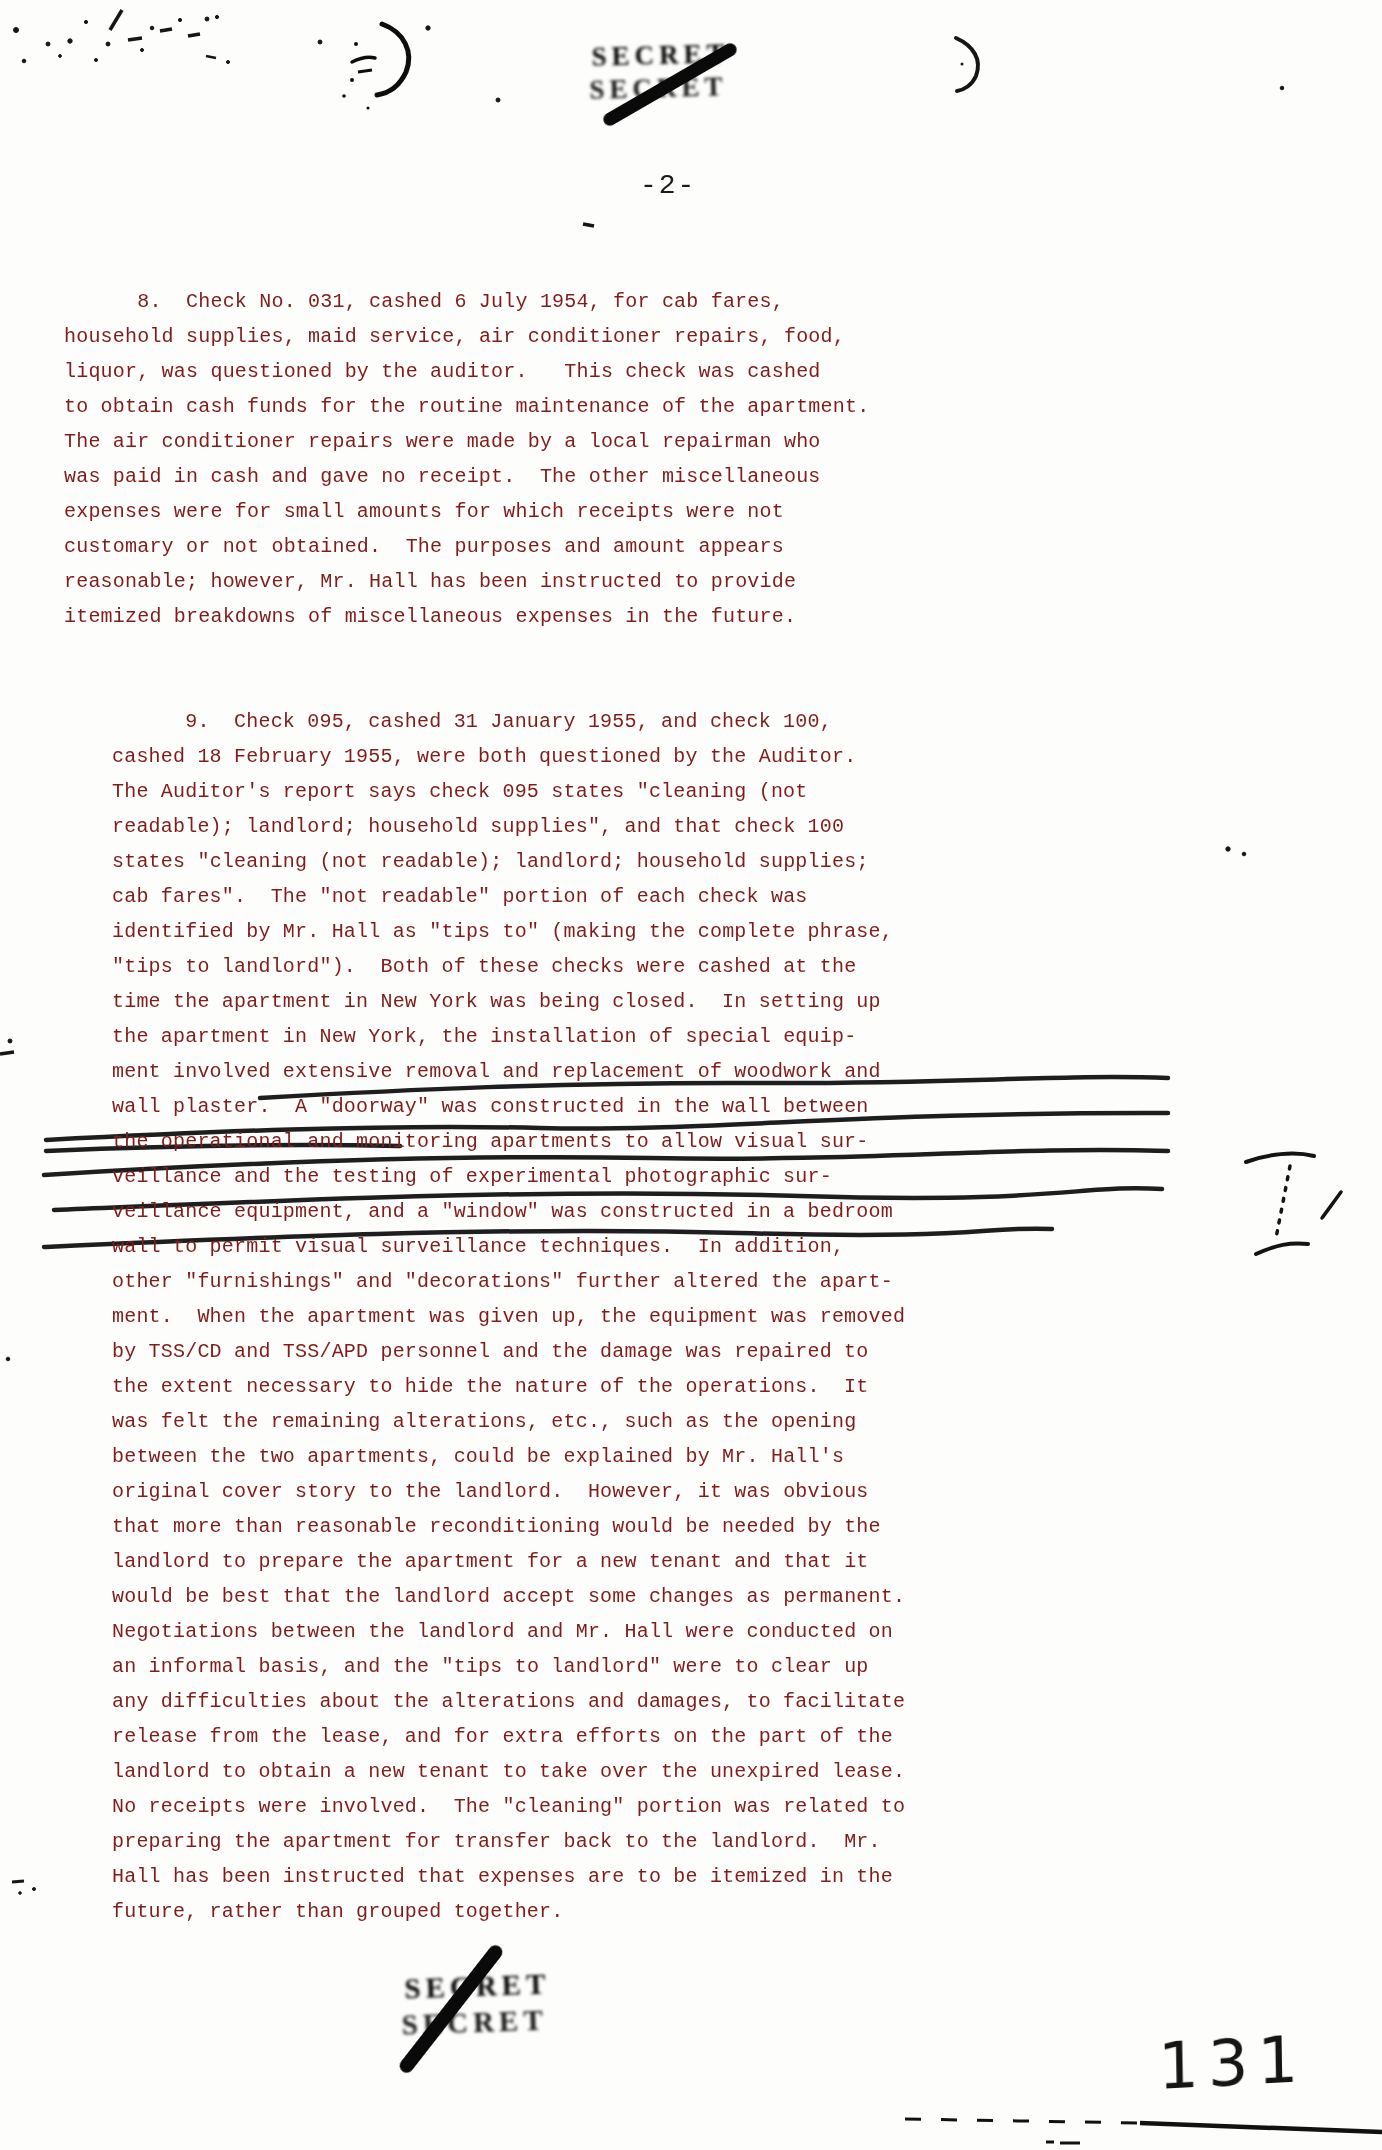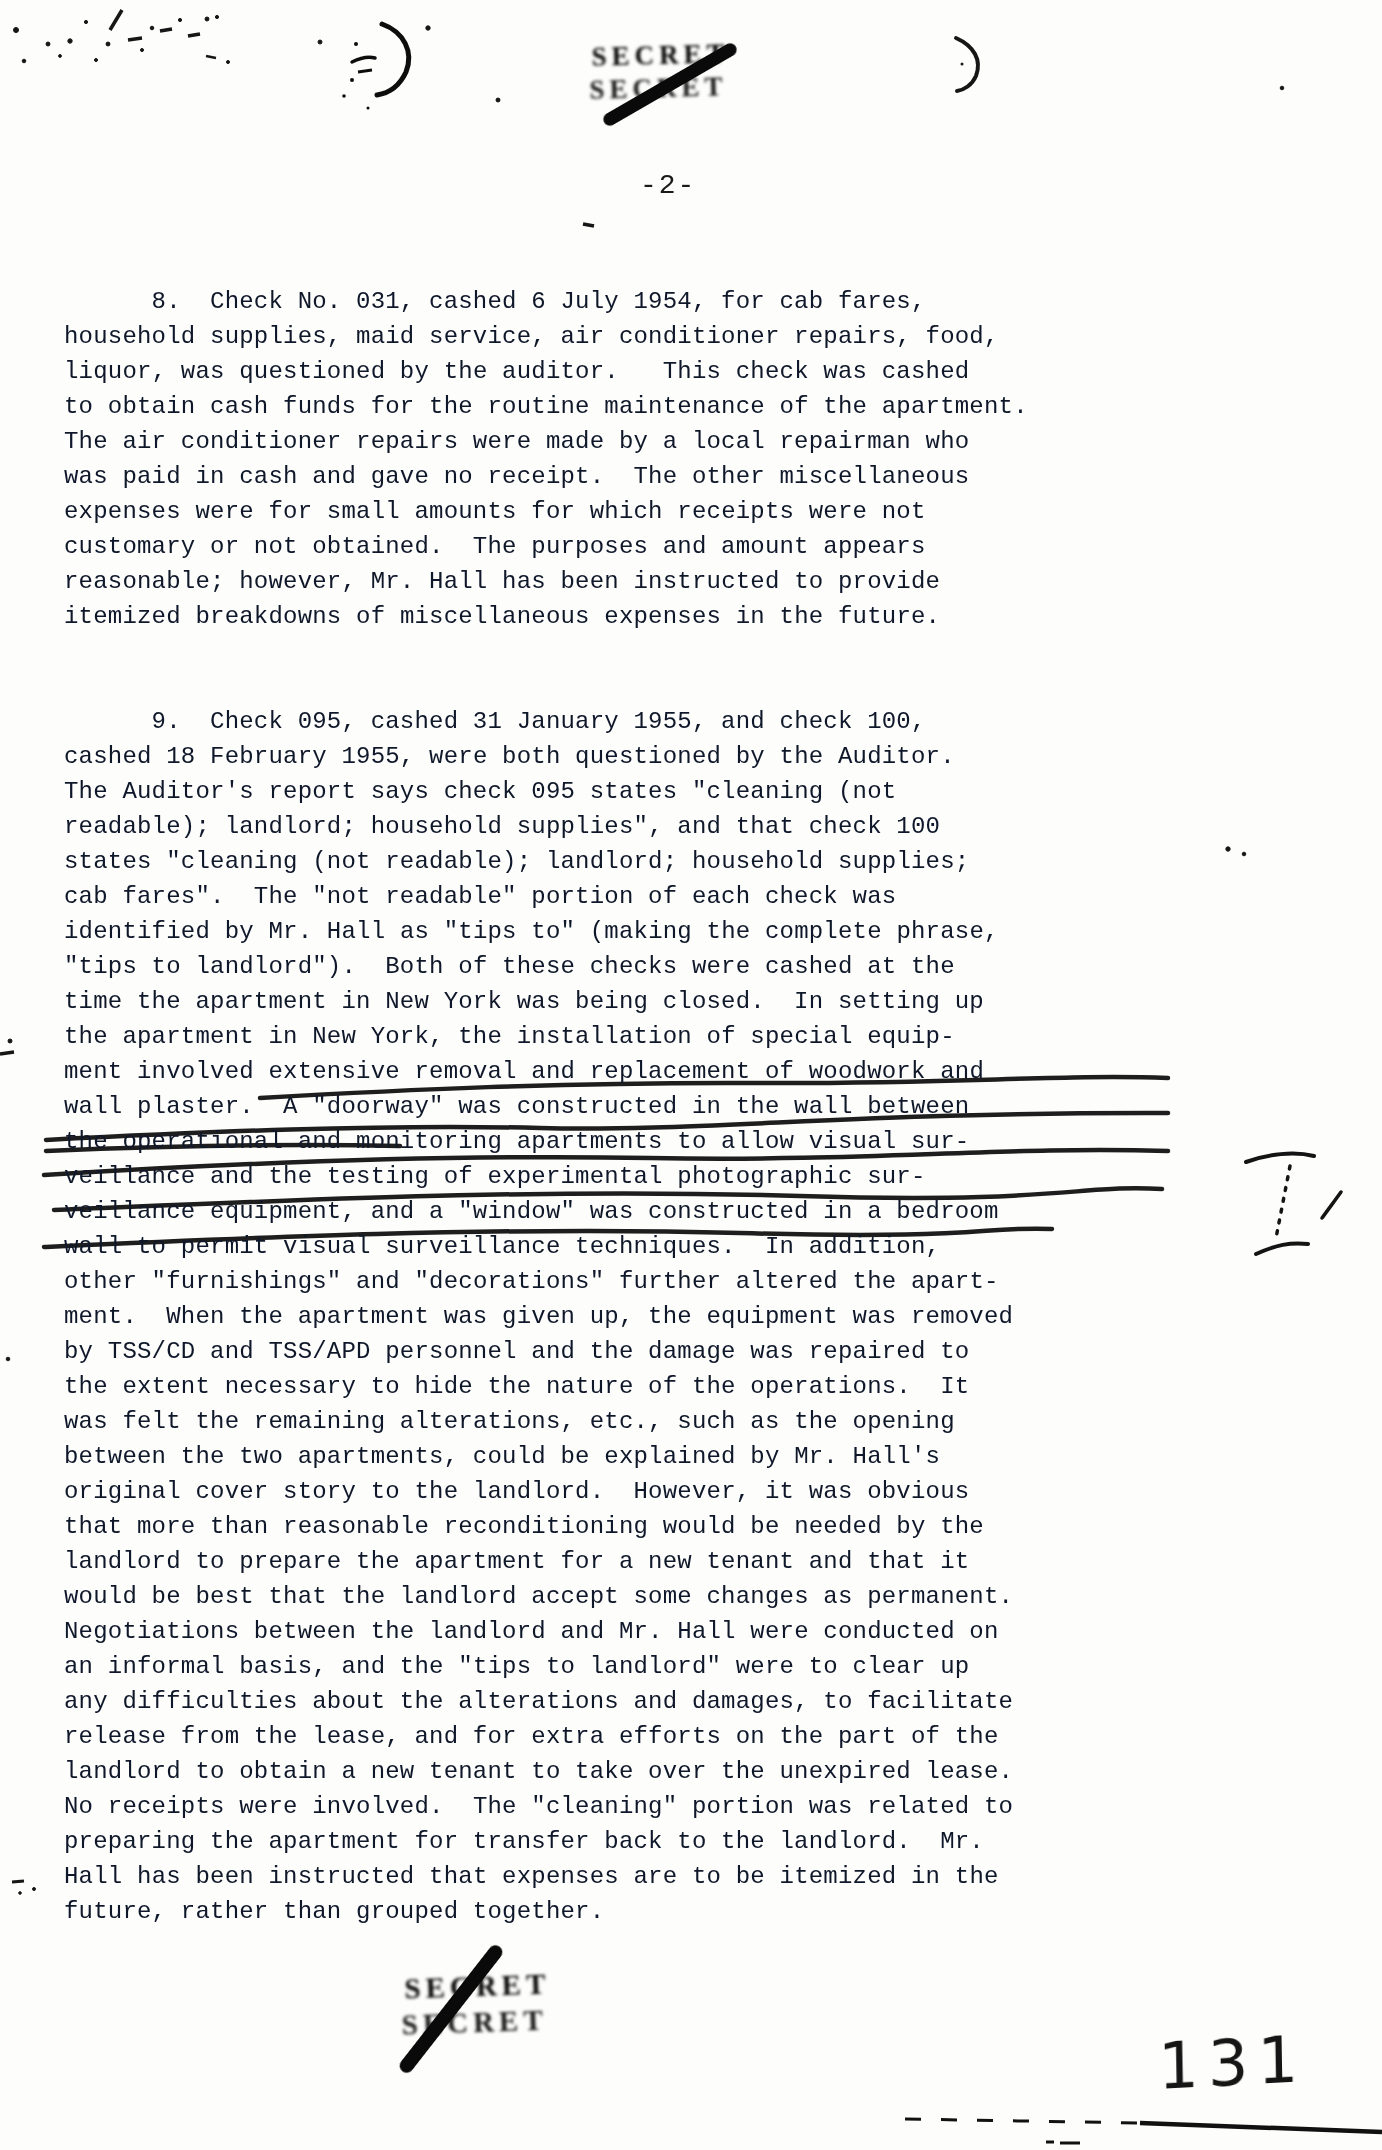--- a/index.html
+++ b/index.html
@@ -7,27 +7,27 @@
     position:relative;
     width:1382px;height:2150px;
     background:#fdfdfb;
     overflow:hidden;
     font-family:"Liberation Mono","DejaVu Sans Mono",monospace;
     color:#1d1d1d;
   }
   
   .doc{
     position:absolute;left:64px;top:284px;
-    font-size:24px;line-height:35px;
+    font-size:20px;line-height:35px;
     white-space:pre;
-    color:#0f172a;
+    color:#7f1d1d;
     filter:blur(.35px);
     letter-spacing:.2px;
   }
-  .para + .para{margin-top:70px;}
+  .para + .para{margin-top:70px;margin-left:48px;}
   .line{height:35px;}
   .u{
     text-decoration-thickness:2.5px;
     text-underline-offset:6px;
     text-decoration-color:rgba(25,25,25,.85);
   }
   
   .pageno{
     position:absolute;left:640px;top:170px;
     font-size:28px;letter-spacing:2px;color:#1a1a1a;

